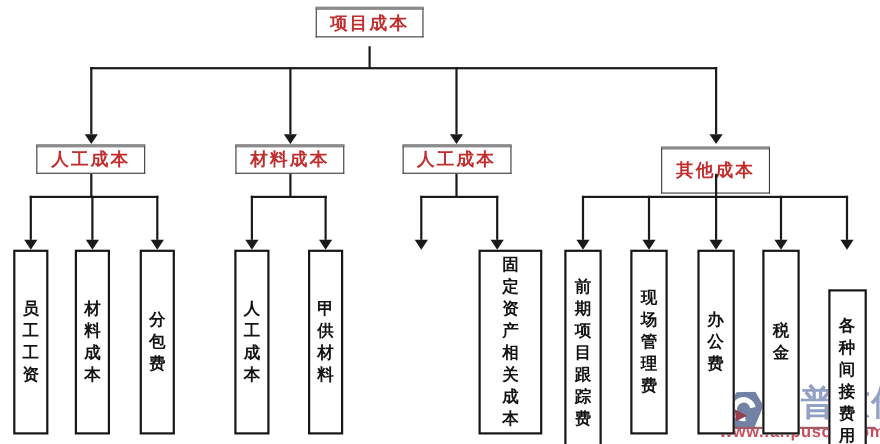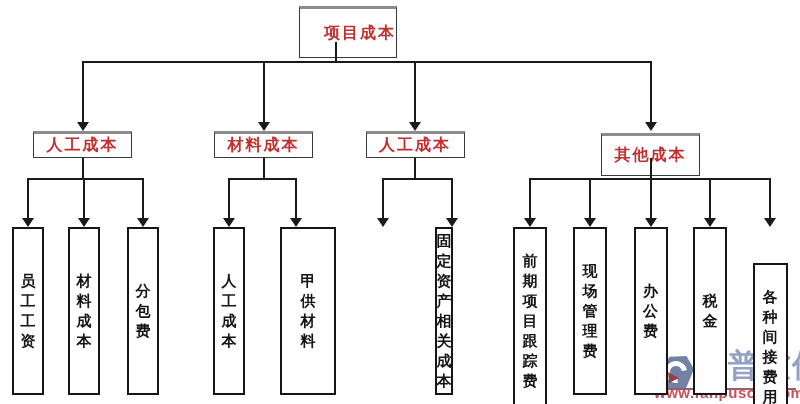--- a/index.html
+++ b/index.html
@@ -63,21 +63,21 @@
   <div class="watermark">
     <div class="wm-logo">
       <div class="wm-hex"></div>
       <div class="wm-swoosh"></div>
       <div class="wm-wedge"></div>
     </div>
     <div class="wm-brand">泛普软件</div>
     <div class="wm-line"></div>
     <div class="wm-url">www.fanpusoft.com</div>
   </div>
-<div class="box" style="left: 299px; top: 6px; width: 98px; height: 52px; justify-content: flex-end;">
+<div class="box" style="left: 287px; top: 6px; width: 98px; height: 28px;">
       <span class="node-label">项目成本</span>
     </div>
     <div class="vline" style="left: 335px; top: 42px; height: 20px;"></div>
     <div class="hline" style="left: 81.5px; top: 61px; width: 570px;"></div>
     <div class="vline" style="left: 81.5px; top: 61px; height: 61px;"></div>
     <div class="arrow" style="left: 76.5px; top: 122px;"></div>
     <div class="vline" style="left: 262.5px; top: 61px; height: 61px;"></div>
     <div class="arrow" style="left: 257.5px; top: 122px;"></div>
     <div class="vline" style="left: 414px; top: 61px; height: 61px;"></div>
     <div class="arrow" style="left: 409px; top: 122px;"></div>
@@ -108,33 +108,33 @@
     </div>
     <div class="vline" style="left: 262.5px; top: 158px; height: 21px;"></div>
     <div class="hline" style="left: 228px; top: 178px; width: 69px;"></div>
     <div class="vline" style="left: 228px; top: 178px; height: 40px;"></div>
     <div class="arrow" style="left: 223px; top: 218px;"></div>
     <div class="box leaf" style="left: 213px; top: 227px; width: 32px; height: 168px;">
       <span class="vtext">人工成本</span>
     </div>
     <div class="vline" style="left: 295px; top: 178px; height: 40px;"></div>
     <div class="arrow" style="left: 290px; top: 218px;"></div>
-    <div class="box leaf" style="left: 280px; top: 227px; width: 56px; height: 168px;">
+    <div class="box leaf" style="left: 280px; top: 227px; width: 32px; height: 168px;">
       <span class="vtext">甲供材料</span>
     </div>
     <div class="box" style="left: 365.5px; top: 131px; width: 99px; height: 27px;">
       <span class="node-label">人工成本</span>
     </div>
     <div class="vline" style="left: 414px; top: 158px; height: 21px;"></div>
     <div class="hline" style="left: 382px; top: 178px; width: 71px;"></div>
     <div class="vline" style="left: 382px; top: 178px; height: 40px;"></div>
     <div class="arrow" style="left: 377px; top: 218px;"></div>
     <div class="vline" style="left: 451px; top: 178px; height: 40px;"></div>
     <div class="arrow" style="left: 446px; top: 218px;"></div>
-    <div class="box leaf" style="left: 435px; top: 227px; width: 18px; height: 168px;">
+    <div class="box leaf" style="left: 435px; top: 227px; width: 58px; height: 168px;">
       <span class="vtext">固定资产相关成本</span>
     </div>
     <div class="box" style="left: 601px; top: 133px; width: 99px; height: 43px;">
       <span class="node-label">其他成本</span>
     </div>
     <div class="vline" style="left: 649.5px; top: 158px; height: 21px;"></div>
     <div class="hline" style="left: 529px; top: 178px; width: 242px;"></div>
     <div class="vline" style="left: 529px; top: 178px; height: 40px;"></div>
     <div class="arrow" style="left: 524px; top: 218px;"></div>
     <div class="box leaf" style="left: 513px; top: 227px; width: 34px; height: 188px;">

